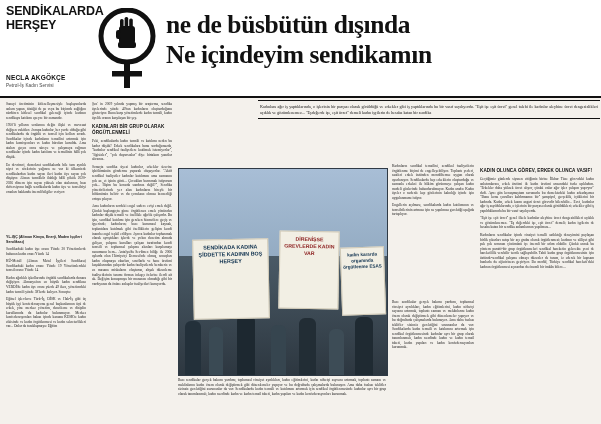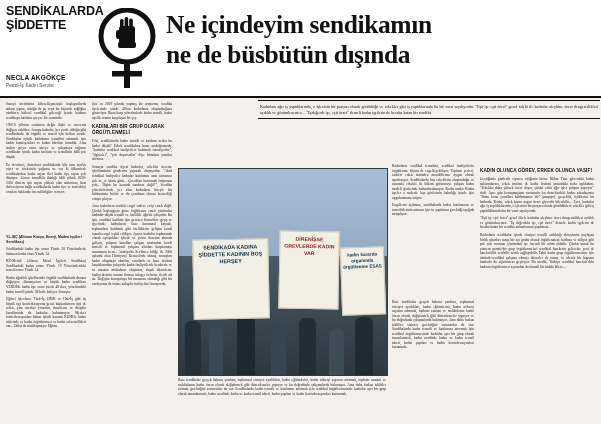--- a/index.html
+++ b/index.html
@@ -130,21 +130,21 @@
 </style>
 </head>
 <body>
 
 <div class="page">
 
   <div class="masthead">
 
     <div class="logo-block">
       <div class="logo-line">SENDİKALARDA</div>
-      <div class="logo-line">ŞİDDETTE</div>
+      <div class="logo-line">HERŞEY</div>
     </div>
 
     <div class="author">NECLA AKGÖKÇE</div>
     <div class="author-sub">Petrol-İş Kadın Servisi</div>
 
     <div class="venus-wrap">
       <svg width="58" height="82" viewBox="0 0 58 82">
         <circle cx="29" cy="28" r="26" fill="none" stroke="#111" stroke-width="5"></circle>
         <rect x="26" y="54" width="6" height="26" fill="#111"></rect>
         <rect x="14" y="63" width="30" height="5.5" fill="#111"></rect>
@@ -153,22 +153,22 @@
           <rect x="22" y="11" width="3.6" height="9" rx="1.6"></rect>
           <rect x="26.6" y="9" width="3.6" height="11" rx="1.6"></rect>
           <rect x="31.2" y="10.5" width="3.6" height="10" rx="1.6"></rect>
           <rect x="18" y="22" width="5" height="9" rx="2.2"></rect>
           <rect x="20" y="34" width="18" height="6" rx="2"></rect>
         </g>
       </svg>
     </div>
 
     <div class="headline">
+      <div>ne de büsbütün dışında</div>
       <div>Ne içindeyim sendikamın</div>
-      <div>ne de büsbütün dışında</div>
     </div>
   </div>
 
   <div class="quotebox">Kadınlara ağır iş yaptıklarında, o işlerinin bir parçası olarak görüldüğü ve erkekler gibi iş yaptıklarında bu bir vasıf sayılıyordu. "Eşit işe eşit ücret" genel talebi ile kadınlar aleyhine ücret dengesizlikleri açıklık ve gözümlenemez... "Eşdeğerde işe, eşit ücret" demeli kadın işçilerin de hesaba katan bir sendika</div>
 
   <div class="col" style="left:6px;top:102px;width:80px;">
     <p>Sanayi üretiminin kitleselleşmesiyle başlayanlarda anlam yapan, tüzüğü de şu veya bu biçimde sağlığını sürdüren kitlesel sendikal geleneği içinde kadının sendikaya katılımı epeyce bir zamandır.</p>
     <p>1950'li yılların sonlarına değin ilişki ve mevzuat değişen vakitlere Avrupa kadınlar, her yerde olduğu gibi sendikalarda da örgütlü ve temsil için kolları sıvadı. Sendikalar içinde kadınların temsilini artırmak için kadın komisyonları ve kadın büroları kuruldu. Ama ataları geçen onca süreye ve çalışmaya rağmen sendikalar içinde kadın katılımı ve temsilinin hâlâ çok düşük.</p>
     <p>En devrimci, demokrat sendikalarda bile tam ayrılık niyet ve sözlerinin yağınca ne var ki ülkemizde sendikalardan kadın sayısı ileri kadın üye sayısı çok düşüyor. Alınan temsilkâr ilahlığı hâlâ çökük 2020-2026 dönem için sayısı yüksek olan atalarının, bası deftersiyonu bağlı sendikalarda kadın üye ve temsilciyi oranları hakkında önemli bilgiler veriyor:</p>
   </div>

